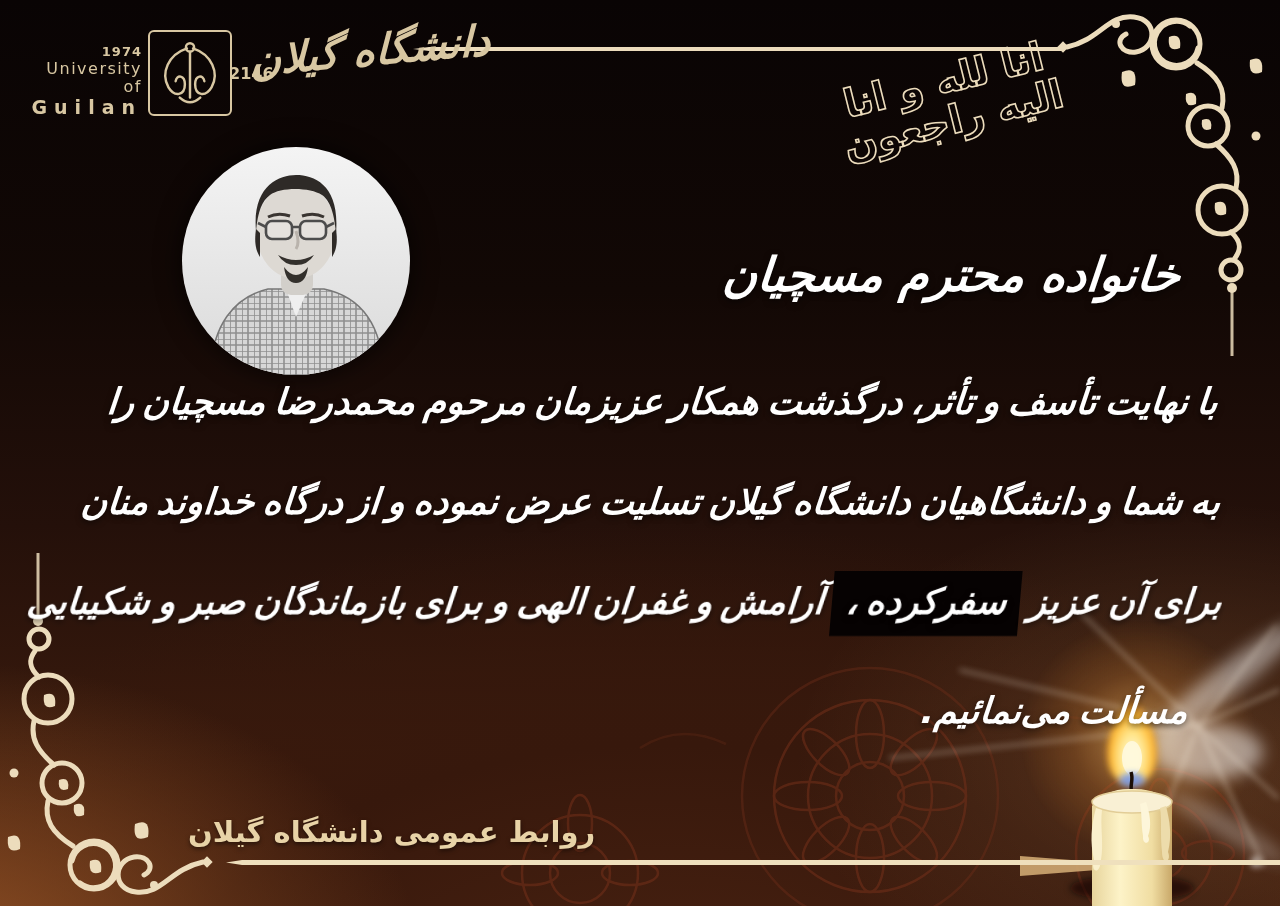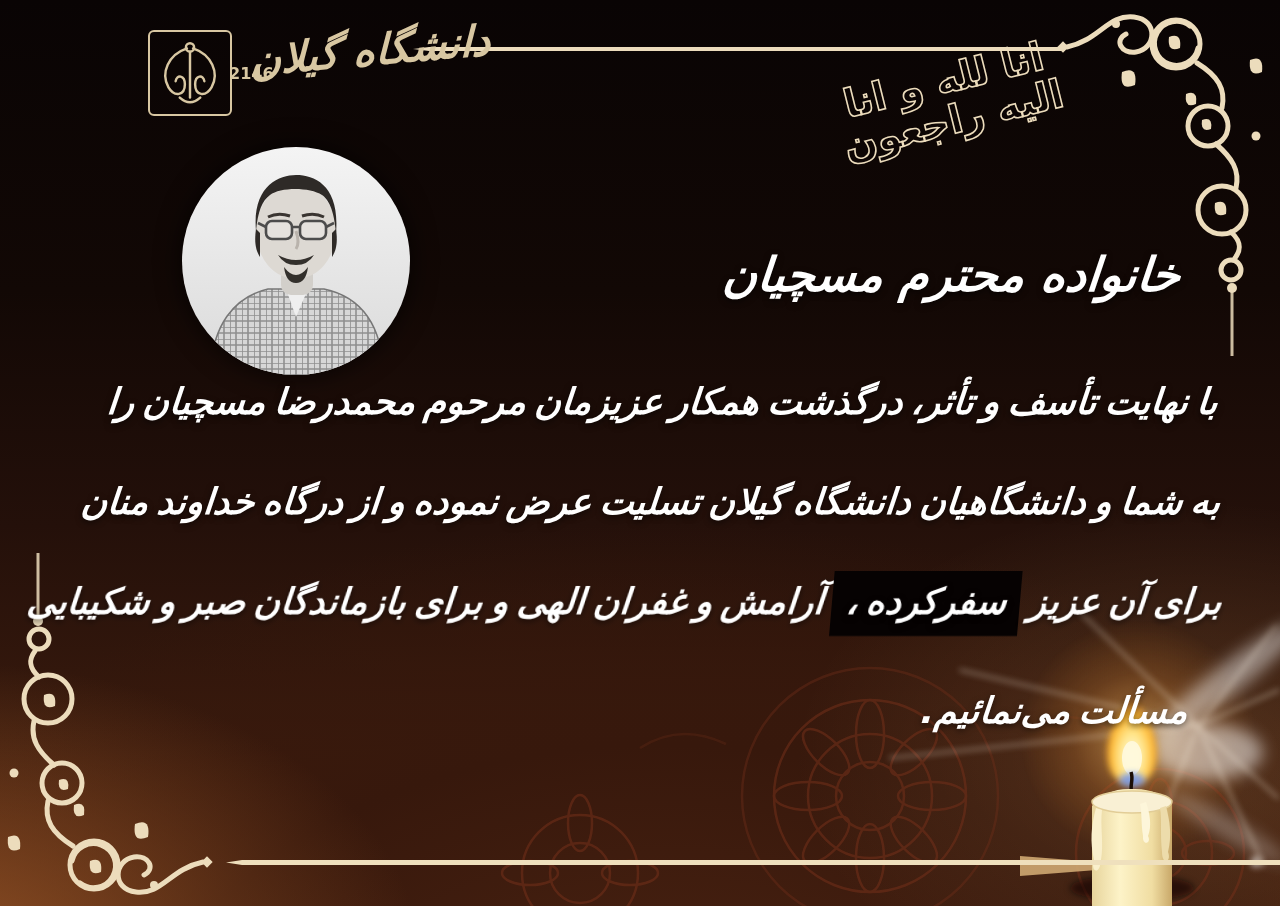--- a/index.html
+++ b/index.html
@@ -147,20 +147,25 @@
       <path d="M172,76 q16,-7 13,13 q-16,7 -13,-13 z" fill="var(--ornament-cream)" stroke="none"></path>
       <path d="M300,64 q14,-6 12,12 q-14,6 -12,-12 z" fill="var(--ornament-cream)" stroke="none"></path>
       <path d="M236,98 q12,-5 10,10 q-12,5 -10,-10 z" fill="var(--ornament-cream)" stroke="none"></path>
       <circle cx="166" cy="28" r="4" fill="var(--ornament-cream)" stroke="none"></circle>
       <circle cx="306" cy="140" r="4.5" fill="var(--ornament-cream)" stroke="none"></circle>
       <circle cx="282" cy="292" r="5" fill="var(--ornament-cream)" stroke="none"></circle>
       <rect x="280.5" y="296" width="3" height="64" fill="var(--ornament-cream)" stroke="none" opacity=".85"></rect>
     </g>
   </svg>
 
+  <div class="abs logo-en">
+    <div class="yr">1974</div>
+    <div class="l1">University of</div>
+    <div class="l2">Guilan</div>
+  </div>
 
   <div class="abs emblem">
     <svg viewBox="0 0 78 80" style="width:100%;height:100%;">
       <g stroke="var(--logo-gold)" stroke-width="2.4" fill="none" stroke-linecap="round">
         <path d="M36,16 C18,22 10,40 18,54 C24,64 34,62 34,51 C34,42 26,41 25,48"></path>
         <path d="M42,16 C60,22 68,40 60,54 C54,64 44,62 44,51 C44,42 52,41 53,48"></path>
         <line x1="39" y1="20" x2="39" y2="64"></line>
         <circle cx="39" cy="15" r="4"></circle>
         <path d="M29,64 q10,9 20,0"></path>
       </g>
@@ -281,15 +286,16 @@
   <div class="abs fa slant bline l2">به شما و دانشگاهیان دانشگاه گیلان تسلیت عرض نموده و از درگاه خداوند منان</div>
 
   <div class="abs fa slant bline l3">
     <span>برای آن عزیز</span>
     <span class="hl">سفرکرده ،</span>
     <span>آرامش و غفران الهی و برای بازماندگان صبر و شکیبایی</span>
   </div>
 
   <div class="abs fa slant bline l4">مسألت می‌نمائیم.</div>
 
+  <div class="abs footer-text">روابط عمومی دانشگاه گیلان</div>
   <div class="abs rule tip-left footer-rule"></div>
 
 </div>
 
 </body></html>

